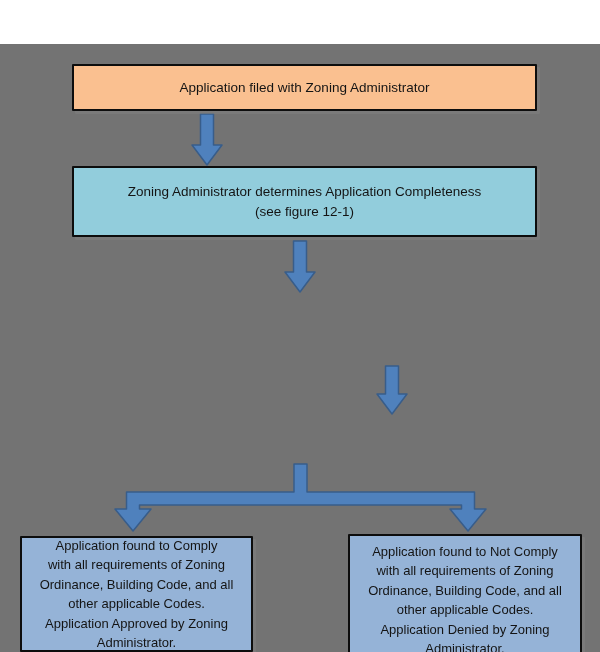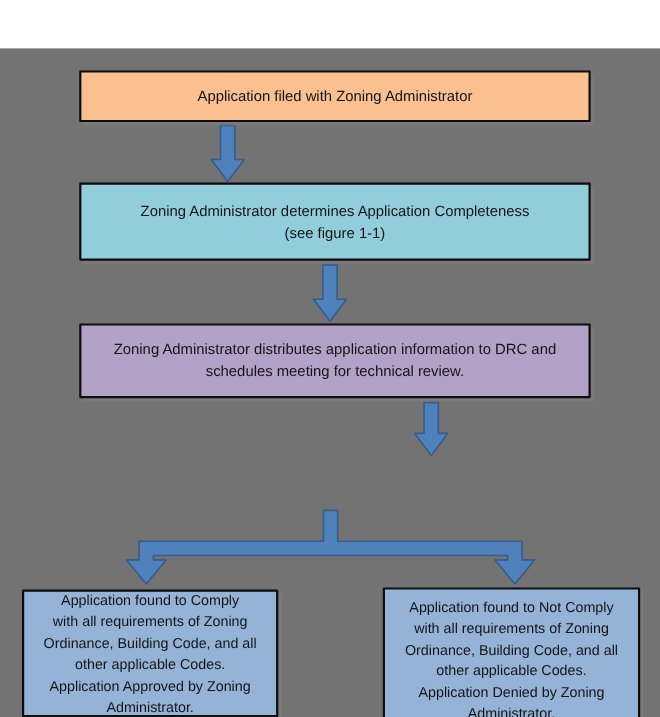--- a/index.html
+++ b/index.html
@@ -61,27 +61,23 @@
     <polygon points="385.5,322 398.5,322 398.5,350 407,350 392,370 377,350 385.5,350" fill="#4F81BD"></polygon>
     <polygon points="294,420 307,420 307,448 474.5,448 474.5,465 486,465 468,487 450,465 461.5,465 461.5,461 139.5,461 139.5,465 151,465 133,487 115,465 126.5,465 126.5,448 294,448" fill="#4F81BD"></polygon>
   </svg>
 
   <div class="box" style="left: 72px; top: 20px; width: 465px; height: 47px; background: rgb(250, 192, 144);">
     <span class="box-label">Application filed with Zoning Administrator</span>
   </div>
 
   <div class="box" style="left: 72px; top: 122px; width: 465px; height: 71px; background: rgb(146, 205, 220);">
     <span class="box-label">Zoning Administrator determines Application Completeness
-(see figure 1-1)</span>
+(see figure 12-1)</span>
   </div>
 
-  <div class="box" style="left: 72px; top: 250px; width: 465px; height: 68px; background: rgb(178, 162, 199);">
-    <span class="box-label">Zoning Administrator distributes application information to DRC and
-schedules meeting for technical review.</span>
-  </div>
 
 
   <div class="box outcome" style="left: 20px; top: 492px; width: 233px; height: 116px; background: rgb(149, 179, 215);">
     <span class="box-label">Application found to Comply
 with all requirements of Zoning
 Ordinance, Building Code, and all
 other applicable Codes.
 Application Approved by Zoning
 Administrator.</span>
   </div>

